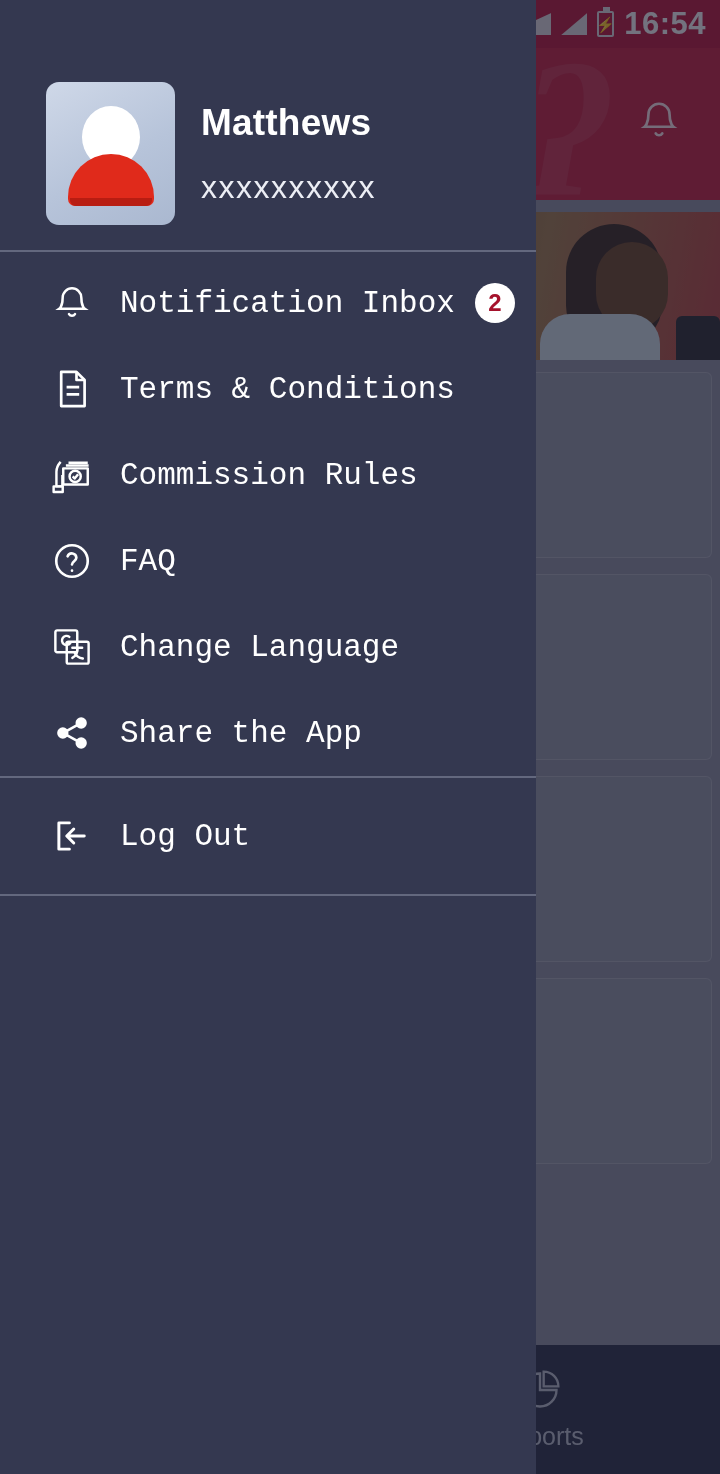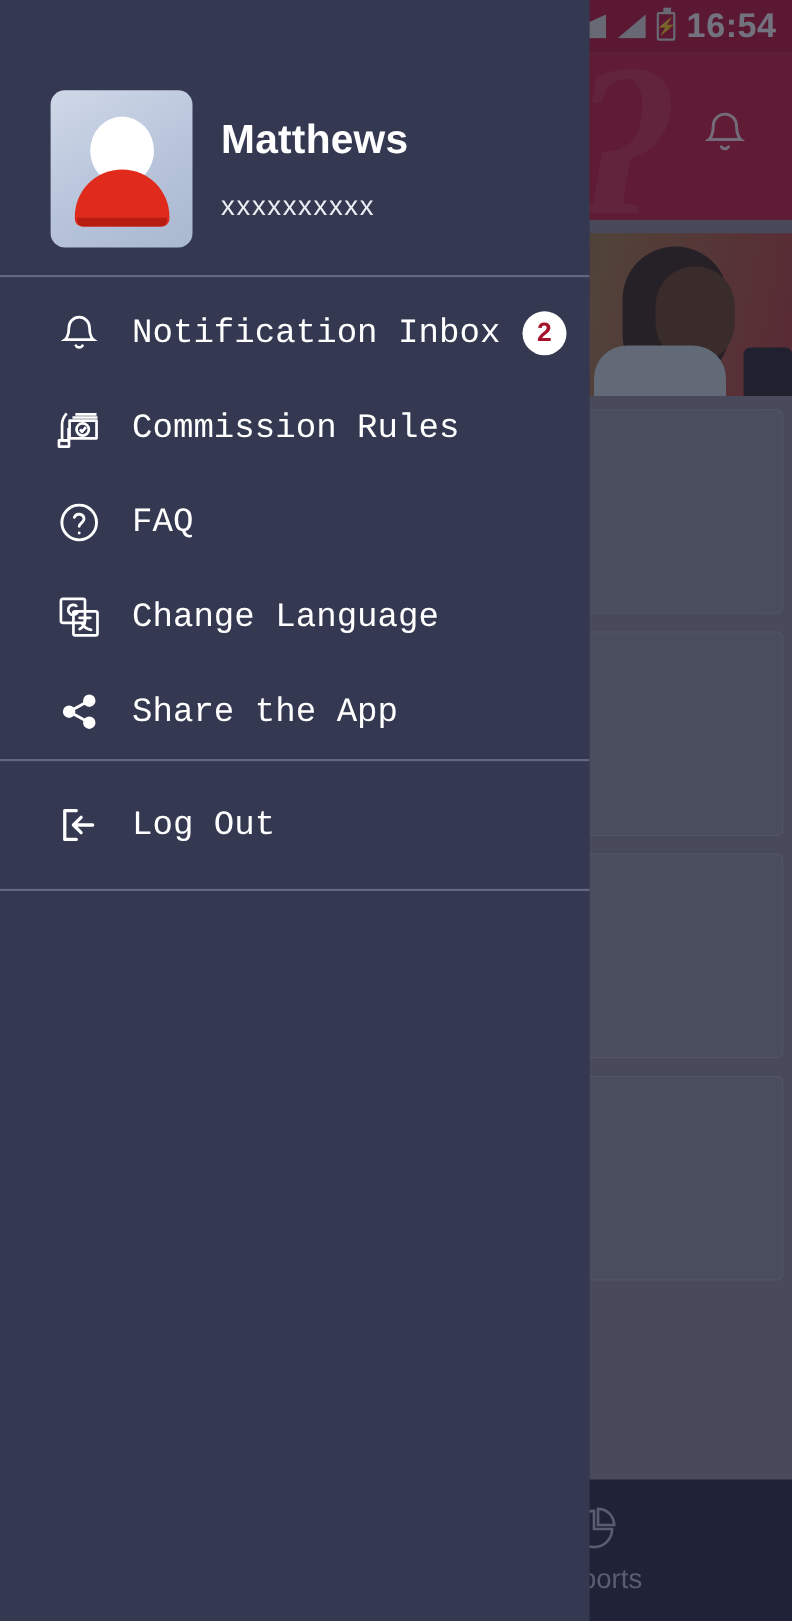--- a/index.html
+++ b/index.html
@@ -84,21 +84,21 @@
   }
   .avatar .head { position:absolute; left:50%; transform:translateX(-50%); top:24px;
                   width:58px; height:62px; border-radius:50%; background:#fff; }
   .avatar .body { position:absolute; left:50%; transform:translateX(-50%); top:72px;
                   width:86px; height:52px; border-radius:43px 43px 7px 7px;
                   background:#e02a1b; }
   .avatar .body:after { content:""; position:absolute; left:2px; right:2px; bottom:0; height:8px;
                         background:#b81d12; border-radius:0 0 6px 6px; }
   .pinfo { margin-left:26px; }
   .pname { color:#fff; font-size:37px; font-weight:bold; letter-spacing:.2px; }
-  .pmsisdn { color:#eceef5; font-size:25px; margin-top:25px; letter-spacing:1.5px; }
+  .pmsisdn { color:#eceef5; font-size:32px; margin-top:25px; letter-spacing:1.5px; }
 
   .divider { height:2px; background:rgba(210,215,235,.30); margin:0; }
 
   .menu { padding-top:8px; }
   .mitem { display:flex; align-items:center; height:86px; padding-left:44px; }
   .mico { width:56px; flex:none; display:flex; align-items:center; justify-content:center;
           color:#ffffff; }
   .mlbl { color:#fff; font-size:31px; margin-left:20px; white-space:nowrap;font-family:Liberation Mono, monospace; }
   .badge {
     width:40px; height:40px; border-radius:50%; background:#fff; color:#a5122c;
@@ -245,20 +245,30 @@
         <span class="mico">
           <svg width="40" height="44" viewBox="0 0 24 24" fill="none" stroke="#fff" stroke-width="1.5" stroke-linecap="round">
             <path d="M12 3.2a5.6 5.6 0 0 0-5.6 5.6c0 5.2-2.1 6.7-2.1 6.7h15.4s-2.1-1.5-2.1-6.7A5.6 5.6 0 0 0 12 3.2z"></path>
             <path d="M10.2 18.7a2.1 2.1 0 0 0 3.6 0"></path>
           </svg>
         </span>
         <span class="mlbl">Notification Inbox</span>
         <span class="badge">2</span>
       </div>
 
+      <div class="mitem">
+        <span class="mico">
+          <svg width="36" height="44" viewBox="0 0 20 24" fill="none" stroke="#fff" stroke-width="1.5" stroke-linejoin="round">
+            <path d="M4 2.5h8.5L17 7v14.5H4z"></path>
+              <path d="M12.5 2.5V7H17"></path>
+            <path d="M7 11h7M7 15h7"></path>
+          </svg>
+        </span>
+        <span class="mlbl">Terms &amp; Conditions</span>
+      </div>
 
       <div class="mitem">
         <span class="mico">
           <svg width="46" height="42" viewBox="0 0 26 24" fill="none" stroke="#fff" stroke-width="1.4" stroke-linejoin="round">
             <path d="M6.5 4.5c-1.6 1.8-2.4 3.6-2.4 5.6v8.4h3.4V12"></path>
             <path d="M2.5 18.5h5.2v3.2H2.5z"></path>
             <path d="M8 8.2h14v9.2H8z"></path>
             <path d="M9.5 6.6h13M11 5h11"></path>
             <circle cx="14.8" cy="12.8" r="3.2"></circle>
             <path d="M13.4 12.8l1.1 1.2 2-2.4"></path>

